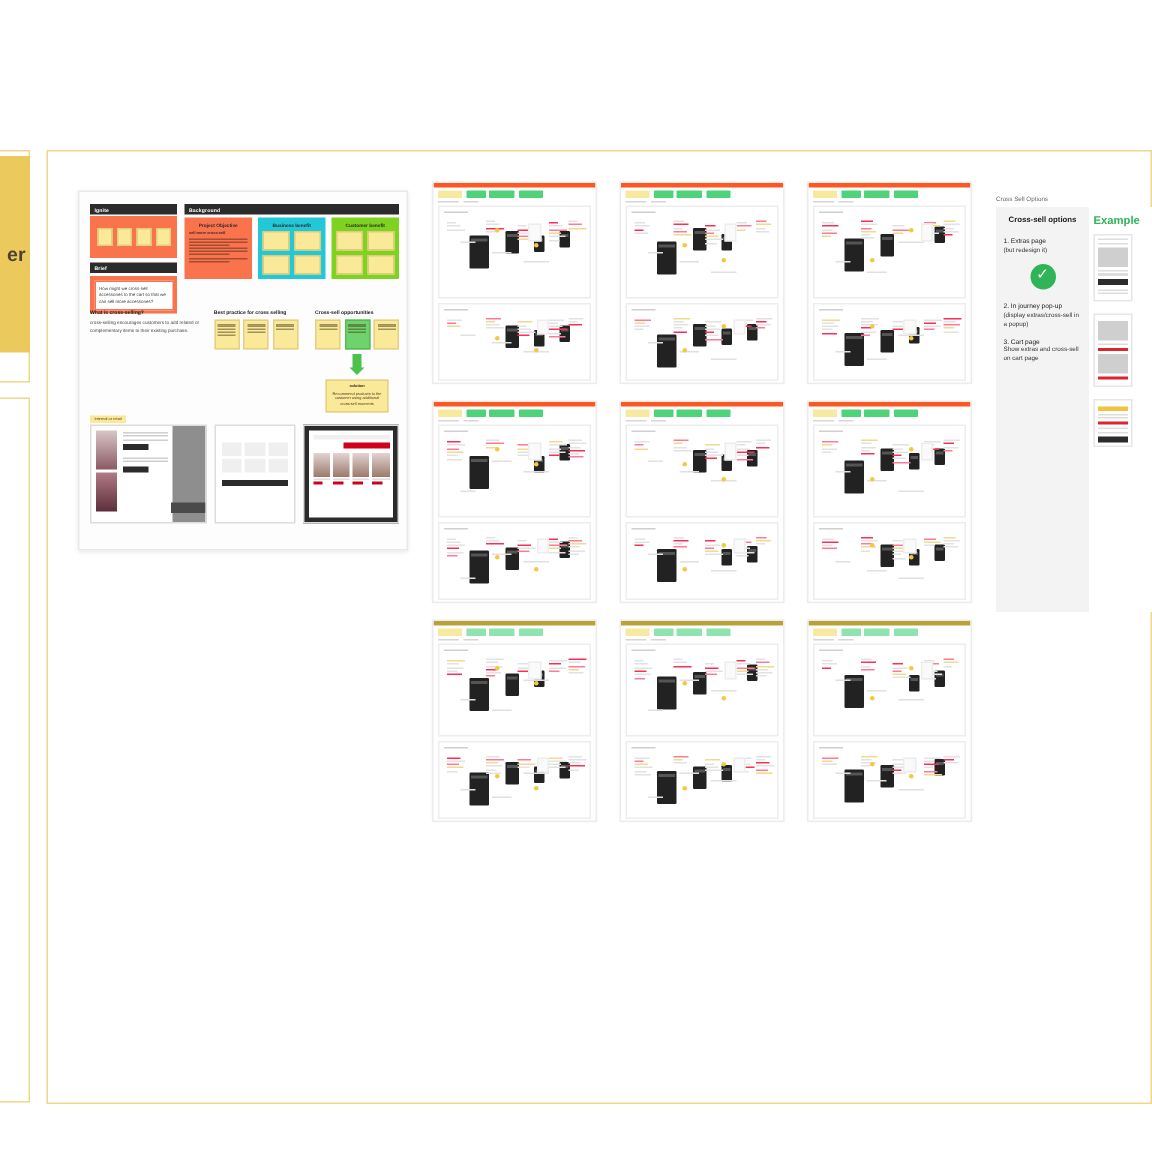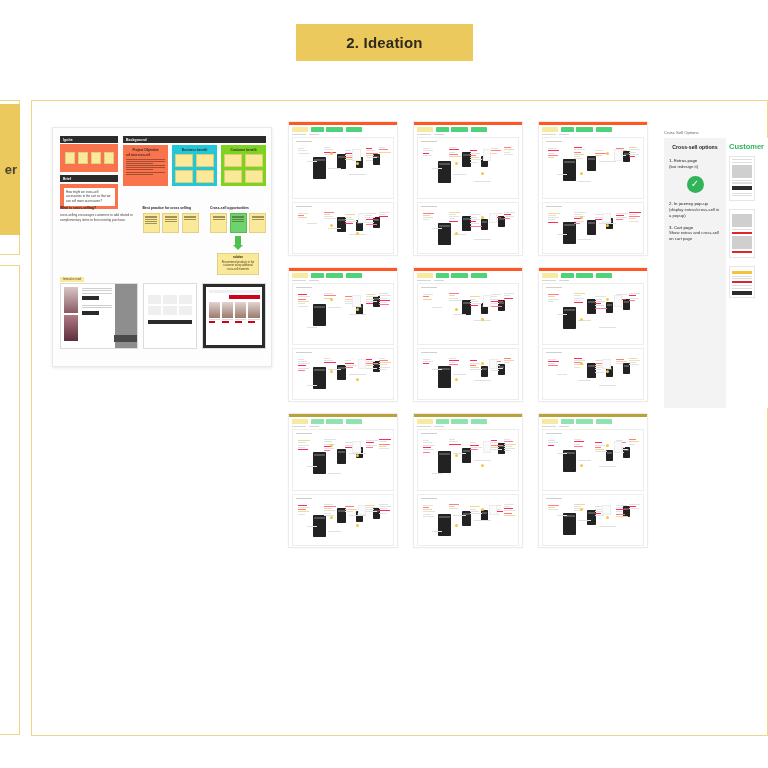--- a/index.html
+++ b/index.html
@@ -275,23 +275,20 @@
   .th-block { height: 13px; background: #cfcfcf; margin: 2px 0; }
   .th-red { height: 2px; background: #e0242c; margin: 2px 0; }
   .th-dark { height: 4px; background: #2b2b2b; margin-top: 2px; }
   .th-y { height: 2.5px; background: #f3c33c; margin: 2px 0; }
 </style>
 </head>
 <body>
 
 <div class="canvas">
 
-  <div class="title-banner">
-    <span>2.  Ideation</span>
-  </div>
 
   <div class="left-frame-a"></div>
   <div class="left-frame-b"></div>
   <div class="left-yellow">
     <span>er</span>
   </div>
 
   <div class="main-frame"></div>
 
   <div class="board">
@@ -1458,21 +1455,21 @@
           <div class="cs-opt-d">(display extras/cross-sell in a popup)</div>
         </div>
 
         <div class="cs-opt">
           <div class="cs-opt-h">3. Cart page</div>
           <div class="cs-opt-d">Show extras and cross-sell on cart page</div>
         </div>
       </div>
 
       <div class="cs-right">
-        <div class="ex-title">Customer</div>
+        <div class="ex-title">Example</div>
 
         <div class="thumb">
           <div class="th-l"></div>
             <div class="th-l"></div>
           <div class="th-block"></div>
           <div class="th-l"></div>
             <div class="th-l"></div>
           <div class="th-dark"></div>
           <div class="th-l" style="margin-top:3px"></div>
             <div class="th-l"></div>

